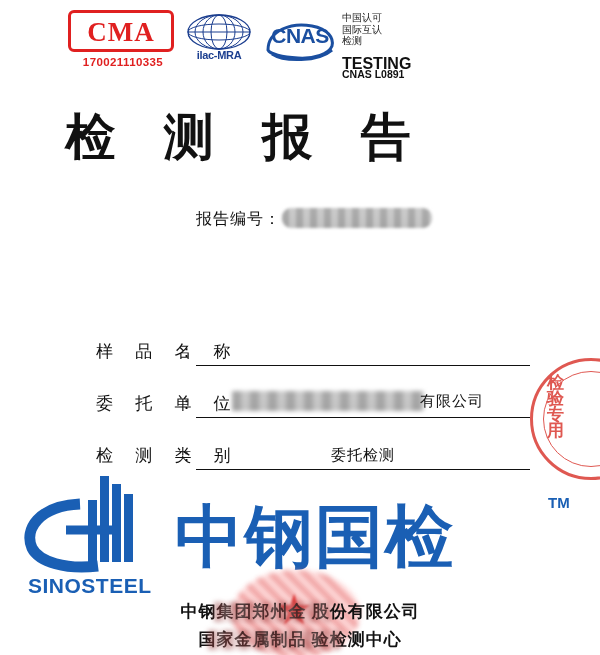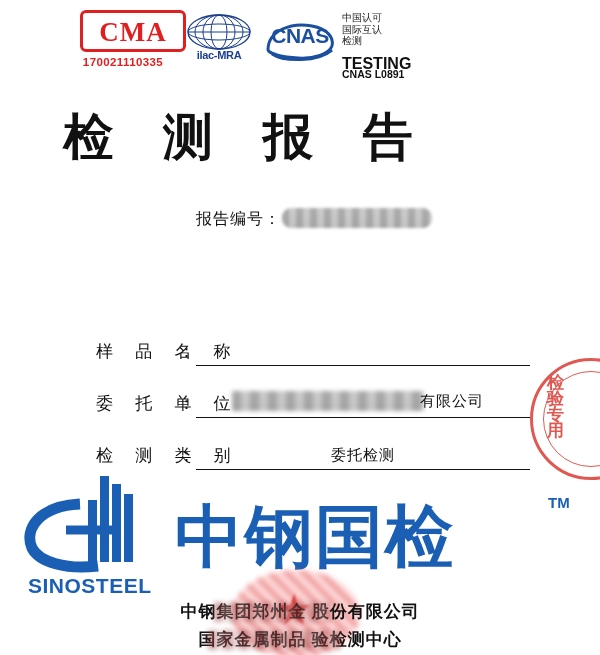--- a/index.html
+++ b/index.html
@@ -33,21 +33,20 @@
     width: 110px;
     text-align: center;
   }
   .cma-box {
     width: 106px;
     height: 42px;
     border: 3px solid #e02020;
     border-radius: 6px;
     box-sizing: border-box;
     position: relative;
-    margin-left: 12px;
   }
   .cma-text {
     position: absolute;
     left: 0; top: 0;
     width: 100%;
     height: 100%;
     line-height: 38px;
     font-family: "Liberation Serif", serif;
     font-weight: bold;
     font-size: 27px;
@@ -137,21 +136,21 @@
     color: #111;
   }
 
   
   .doc-title {
     position: absolute;
     top: 104px;
     left: 0;
     width: 476px;
     text-align: center;
-    font-family: Liberation Sans, sans-serif;
+    font-family: Liberation Serif, serif;
     font-size: 50px;
     font-weight: bold;
     letter-spacing: 18px;
     text-indent: 18px;
     color: #111;
   }
 
   
   .report-no {
     position: absolute;

